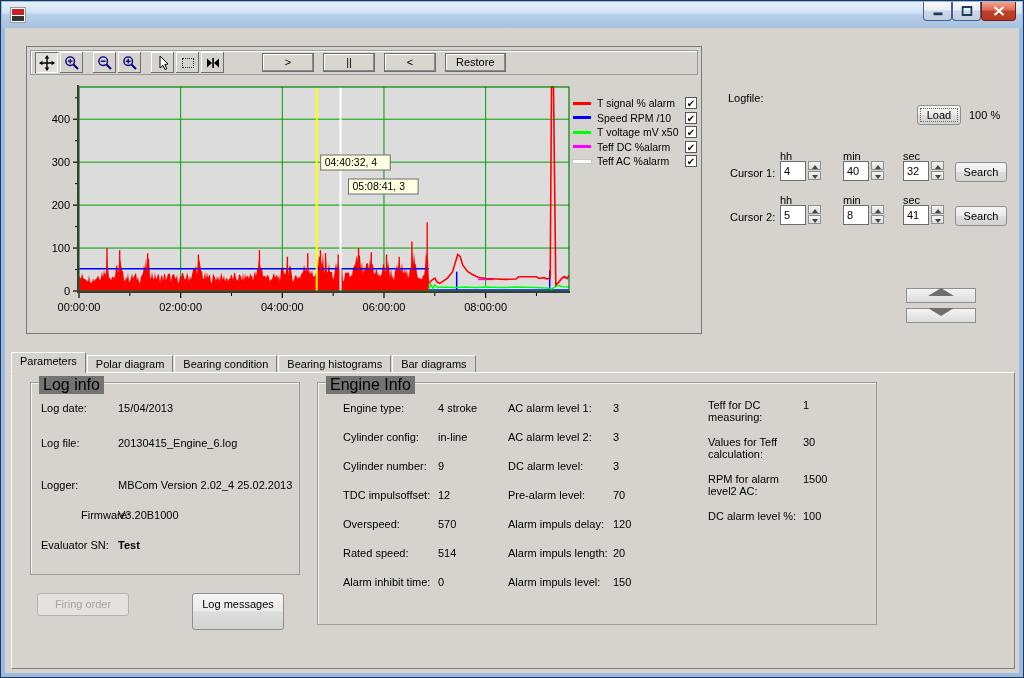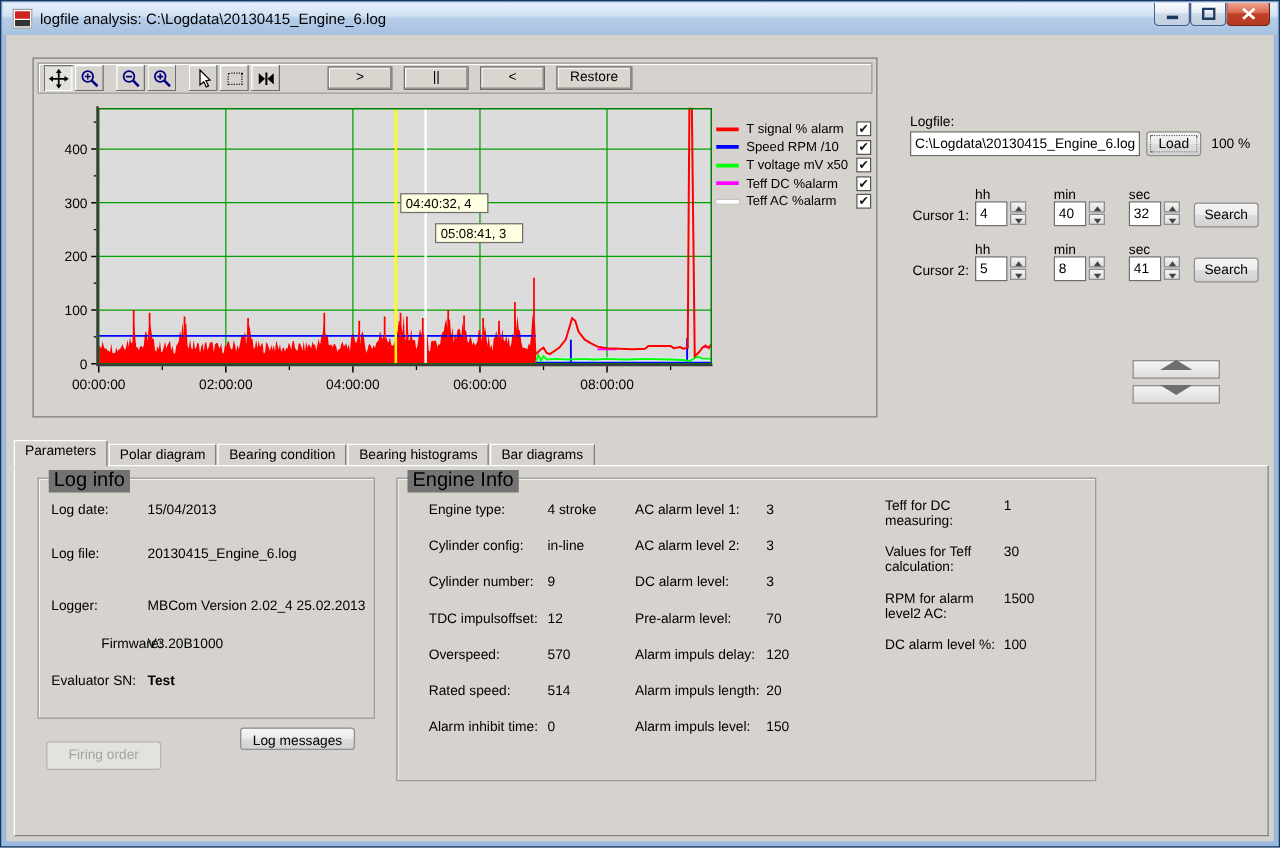--- a/index.html
+++ b/index.html
@@ -72,21 +72,20 @@
 </style>
 </head>
 <body>
 
 <div class="window">
   <div class="titlebar">
     <span class="app-icon">
         <span class="r"></span>
         <span class="b"></span>
       </span>
-    <span class="title-text">logfile analysis: C:\Logdata\20130415_Engine_6.log</span>
     <span class="winbtns">
       <span class="winbtn">
           <svg width="11" height="9">
             <rect x="1" y="6" width="9" height="3" fill="#1d3a5f"></rect>
           </svg>
         </span>
       <span class="winbtn">
           <svg width="11" height="10">
             <rect x="1" y="1" width="9" height="8" fill="none" stroke="#1d3a5f" stroke-width="2"></rect>
           </svg>
@@ -251,21 +250,20 @@
         </div>
         <div class="legend-row">
           <span class="legend-swatch" id="sw4" style="background: rgb(255, 255, 255); box-shadow: rgb(187, 187, 187) 0px 0px 0px 0.5px;"></span>
           <span class="legend-label">Teff AC %alarm</span>
           <span class="checkbox">✔</span>
         </div>
       </div>
     </div>
 
     <span class="label" style="left:723px; top:64px;">Logfile:</span>
-    <div class="input" style="left:723px; top:77px; width:184px; height:20px;">C:\Logdata\20130415_Engine_6.log</div>
     <span class="btn7 focus" style="left:912px; top:77px; width:44px; height:20px; line-height:18px;">Load</span>
     <span class="label" style="left:964px; top:81px;">100 %</span>
 
     <span class="label" style="left:775px; top:122px;">hh</span>
     <span class="label" style="left:838px; top:122px;">min</span>
     <span class="label" style="left:898px; top:122px;">sec</span>
     <span class="label" style="left:725px; top:139px;">Cursor 1:</span>
     <div class="input" style="left:775px; top:133px; width:26px; height:20px;">4</div>
     <span class="spin" style="left:803px; top:133px;">
         <span class="sbtn up">
@@ -399,16 +397,16 @@
 calculation:</span>
         <span class="kv-value" style="left:485px; top:53px;">30</span>
         <span class="kv-label" style="left:390px; top:90px;">RPM for alarm
 level2 AC:</span>
         <span class="kv-value" style="left:485px; top:90px;">1500</span>
         <span class="kv-label" style="left:390px; top:127px;">DC alarm level %:</span>
         <span class="kv-value" style="left:485px; top:127px;">100</span>
       </div>
 
       <span class="btn-disabled" style="left:25px; top:220px; width:92px; height:23px; line-height:21px;">Firing order</span>
-      <span class="btn7" style="left:180px; top:209px; width:92px; height:18px; line-height:21px;">Log messages</span>
+      <span class="btn7" style="left:180px; top:220px; width:92px; height:37px; line-height:21px;">Log messages</span>
     </div>
   </div>
 </div>
 
 </body></html>

